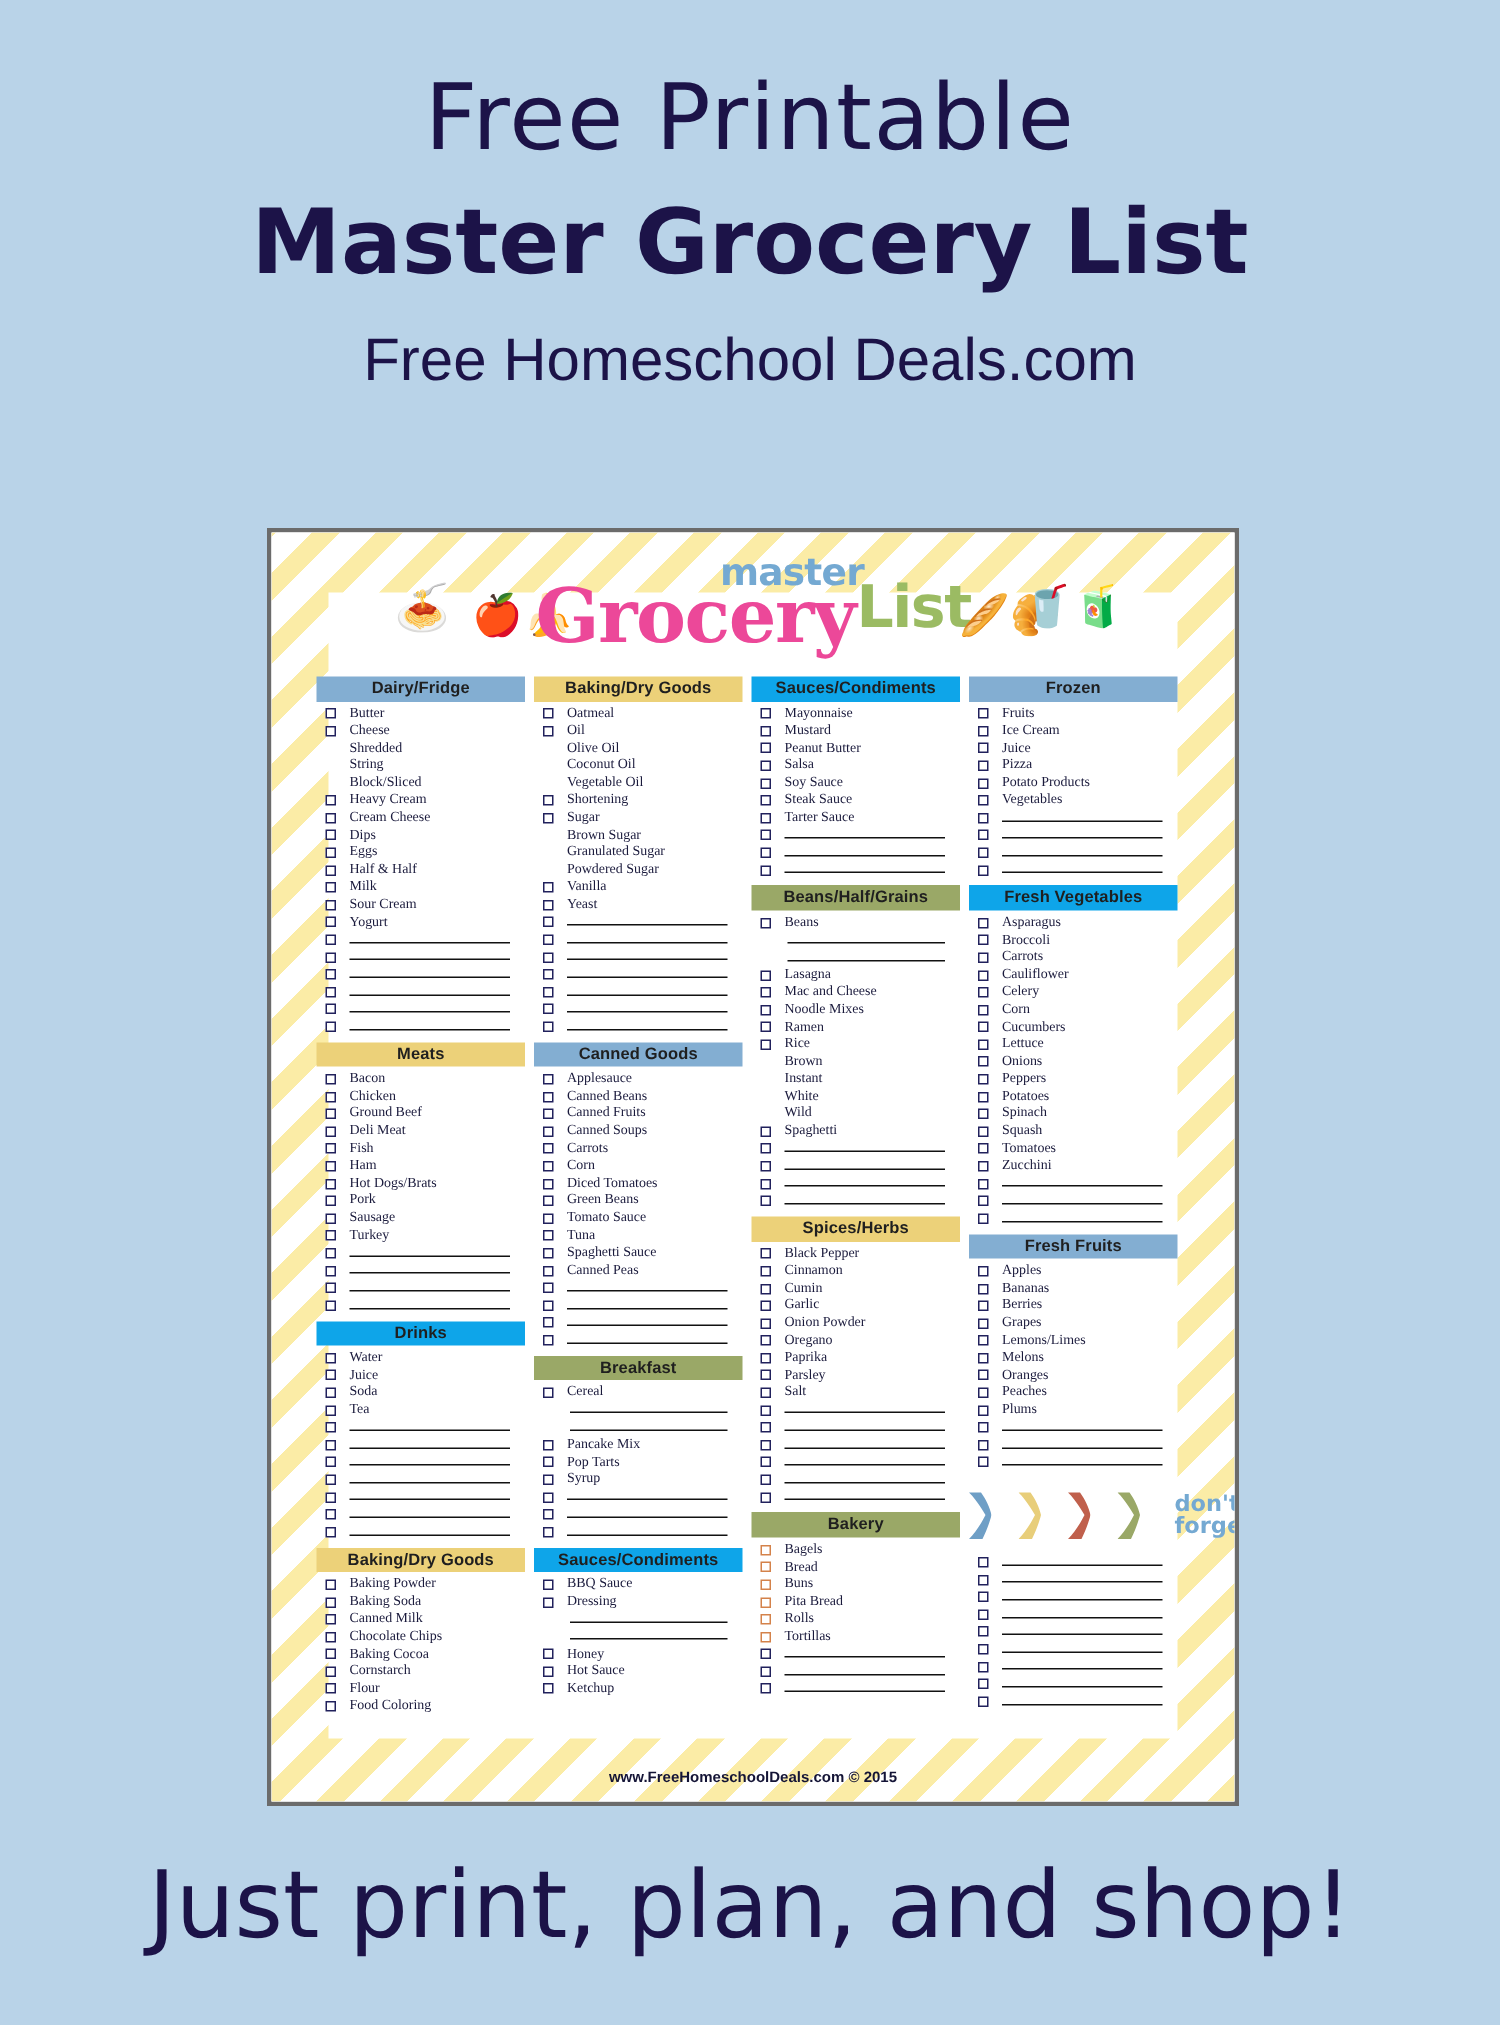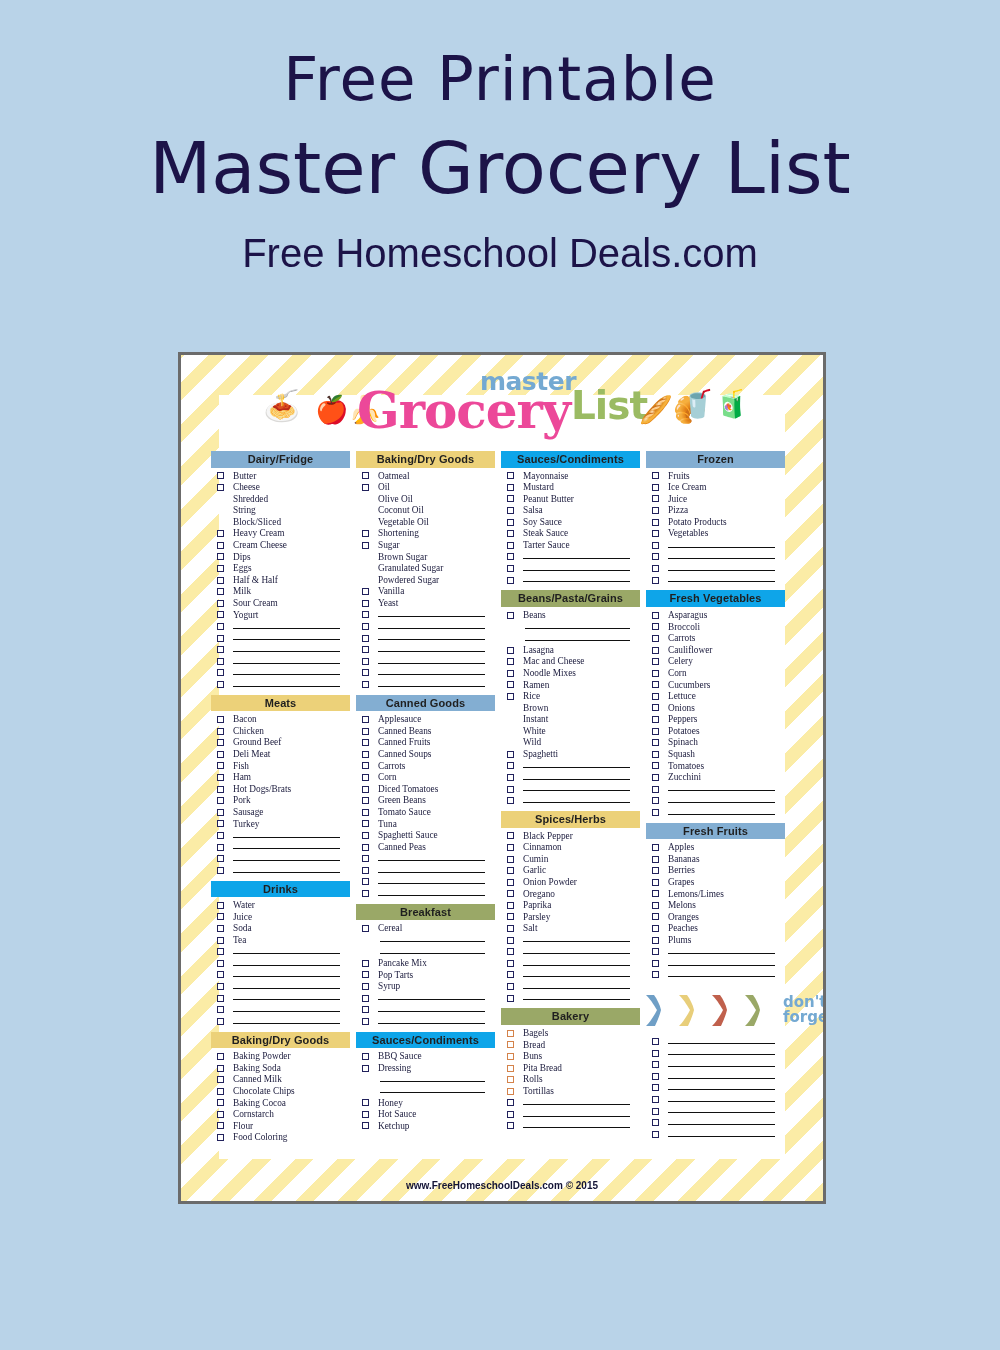--- a/index.html
+++ b/index.html
@@ -13,21 +13,21 @@
 
   
   .promo-top { text-align: center; color: #1c1348; }
   .promo-line1 {
     font-family: "DejaVu Sans", sans-serif;
     font-size: 61px; font-weight: 400; letter-spacing: 1px;
     line-height: 1.0; padding-top: 48px;
   }
   .promo-line2 {
     font-family: "DejaVu Sans", sans-serif;
-    font-size: 72px; font-weight: normal; letter-spacing: 0px;
+    font-size: 60px; font-weight: bold; letter-spacing: 0px;
     line-height: 1.05; padding-top: 22px; text-align: center;
   }
   .promo-line3 {
     font-family: "Liberation Sans", sans-serif;
     font-size: 40px; font-weight: 400; letter-spacing: 0px;
     padding-top: 24px;
   }
   .promo-bottom {
     position: absolute; left: 0; right: 0; top: 1233px;
     text-align: center; color: #1c1348;
@@ -663,21 +663,21 @@
                 </div>
                 <div class="row blank">
                   <span class="cb"></span>
                   <div class="rule"></div>
                 </div>
                 <div class="row blank">
                   <span class="cb"></span>
                   <div class="rule"></div>
                 </div>
               </div>
-              <div class="sec-head h-green">Beans/Pasta/Grains</div>
+              <div class="sec-head h-green">Beans/Half/Grains</div>
               <div class="sec-body">
                 <div class="row">
                   <span class="cb"></span>
                   <span class="lbl">Beans</span>
                 </div>
                 <div class="row ruleonly">
                   <div class="rule"></div>
                 </div>
                 <div class="row ruleonly">
                   <div class="rule"></div>
@@ -1070,13 +1070,14 @@
                 </div>
               </div>
             </div>
           </div>
       </div>
 
       <div class="footer">www.FreeHomeschoolDeals.com © 2015</div>
     </div>
   </div>
 
+  <div class="promo-bottom">Just print, plan, and shop!</div>
 </div>
 
 </body></html>

